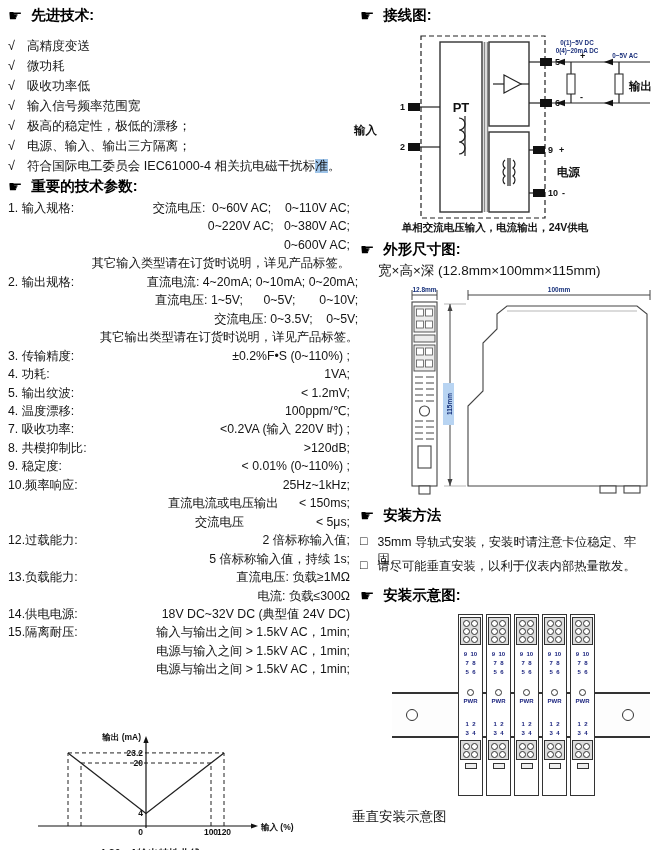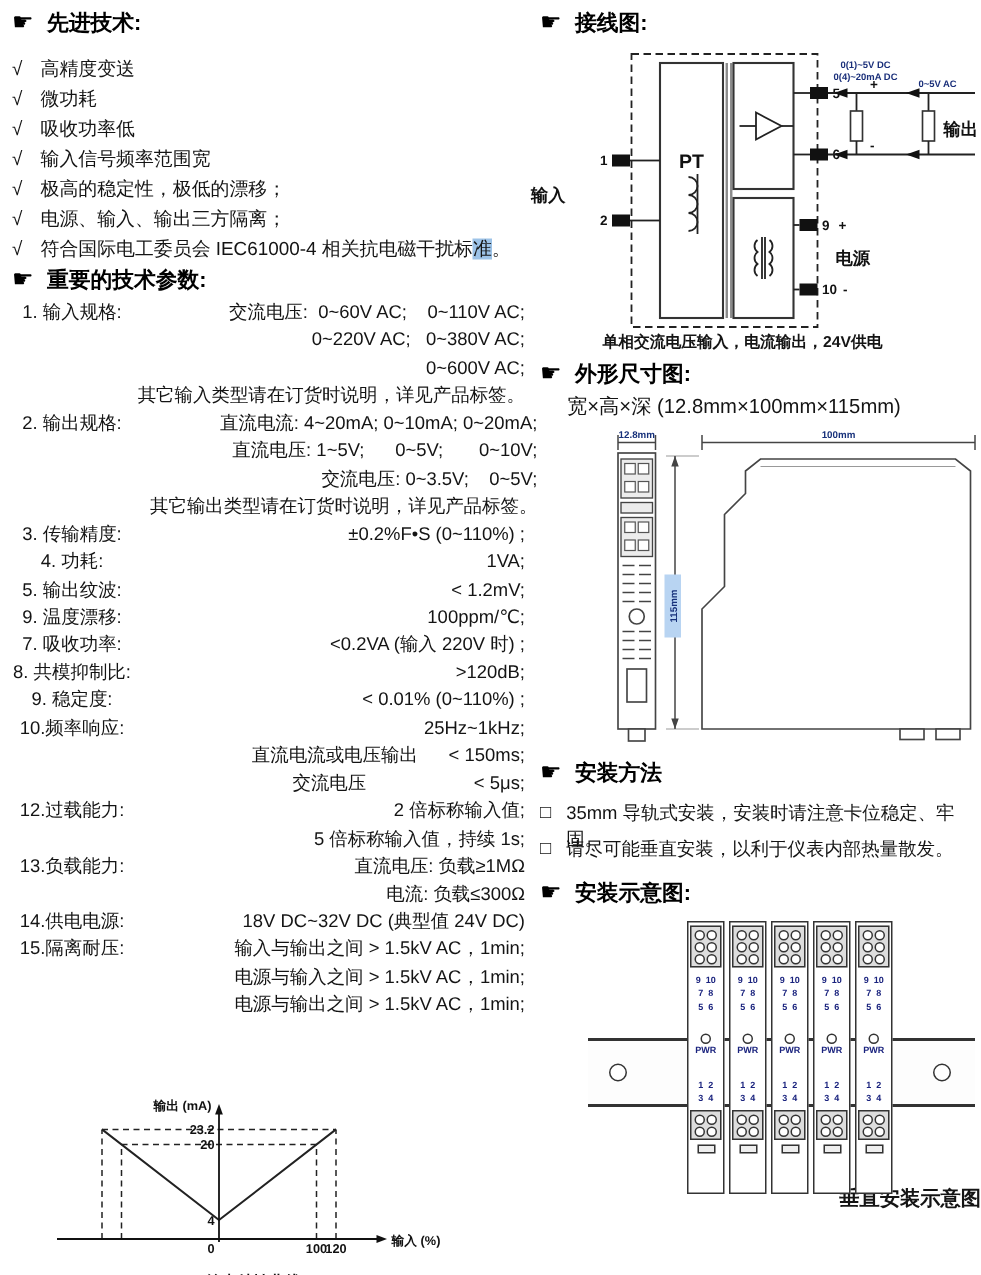--- a/index.html
+++ b/index.html
@@ -10,21 +10,21 @@
 
   
   #features { position:absolute; left:8px; top:36px; width:336px; }
   .feat { display:flex; height:20px; font-size:12.6px; align-items:center; }
   .feat .check { width:19px; flex-shrink:0; }
   .hl { background:#9dc3e8; }
 
   
   #params { position:absolute; left:8px; top:199px; width:342px; font-size:12.3px; line-height:18.45px; }
   .prow { display:flex; }
-  .p-label { min-width:80px; white-space:pre; flex-shrink:0;text-align:center; }
+  .p-label { min-width:80px; white-space:pre; flex-shrink:0; }
   .p-lines { flex:1; }
   .pl { white-space:pre;text-align:right; }
   .ind1 { margin-left:12px; }
   .ind2 { margin-left:82px; }
 
   
   #chart { position:absolute; left:30px; top:730px; width:300px; }
   #chart-cap { width:240px; text-align:center; font-size:10.5px; font-weight:bold; margin-top:1px; }
   .dash { stroke:#222; stroke-width:1; stroke-dasharray:4 3; fill:none; }
   .csolid { stroke:#222; stroke-width:1.3; fill:none; }
@@ -64,21 +64,21 @@
   #modules-row { position:absolute; left:66px; top:0; display:flex; gap:3px; }
   .module { width:25px; height:182px; border:1.5px solid #333; background:#fff; position:relative; display:flex; flex-direction:column; align-items:center; z-index:2; }
   .tblock { width:21px; border:1px solid #333; margin-top:2px; background:#ddd; display:grid; grid-template-columns:1fr 1fr; gap:1px; padding:1.5px; }
   .screw { width:7px; height:7px; border:1px solid #333; border-radius:50%; background:#fff; }
   .mlabels { margin-top:5px; font-size:6px; font-weight:bold; color:#1a237e; line-height:9px; text-align:center; white-space:pre; }
   .mlabels.b { margin-top:16px; }
   .ledwrap { margin-top:12px; text-align:center; }
   .led { width:7px; height:7px; border:1px solid #333; border-radius:50%; margin:0 auto; background:#fff; }
   .ledtxt { font-size:6px; font-weight:bold; color:#1a237e; margin-top:2px; }
   .foot { width:12px; height:6px; border:1px solid #333; margin-top:3px; background:#eee; }
-  #install-cap { position:absolute; left:352px; top:790px; width:302px; text-align:right; font-weight:bold; font-size:13.5px; }
+  #install-cap { position:absolute; left:352px; top:808px; width:302px; text-align:left; font-weight:normal; font-size:13.5px; }
 </style>
 </head>
 <body>
 
 <div id="canvas">
 
   <div class="sec-h" style="left:8px; top:6px;">
     <span class="hand">☛</span>
     <span>先进技术:</span>
   </div>
@@ -150,21 +150,21 @@
           <div class="pl ind1">1VA;</div>
         </div>
       </div>
       <div class="prow">
         <span class="p-label">5. 输出纹波:</span>
         <div class="p-lines">
           <div class="pl ind1">&lt; 1.2mV;</div>
         </div>
       </div>
       <div class="prow">
-        <span class="p-label">9. 温度漂移:</span>
+        <span class="p-label">4. 温度漂移:</span>
         <div class="p-lines">
           <div class="pl ind1">100ppm/℃;</div>
         </div>
       </div>
       <div class="prow">
         <span class="p-label">7. 吸收功率:</span>
         <div class="p-lines">
           <div class="pl ind1">&lt;0.2VA (输入 220V 时) ;</div>
         </div>
       </div>

